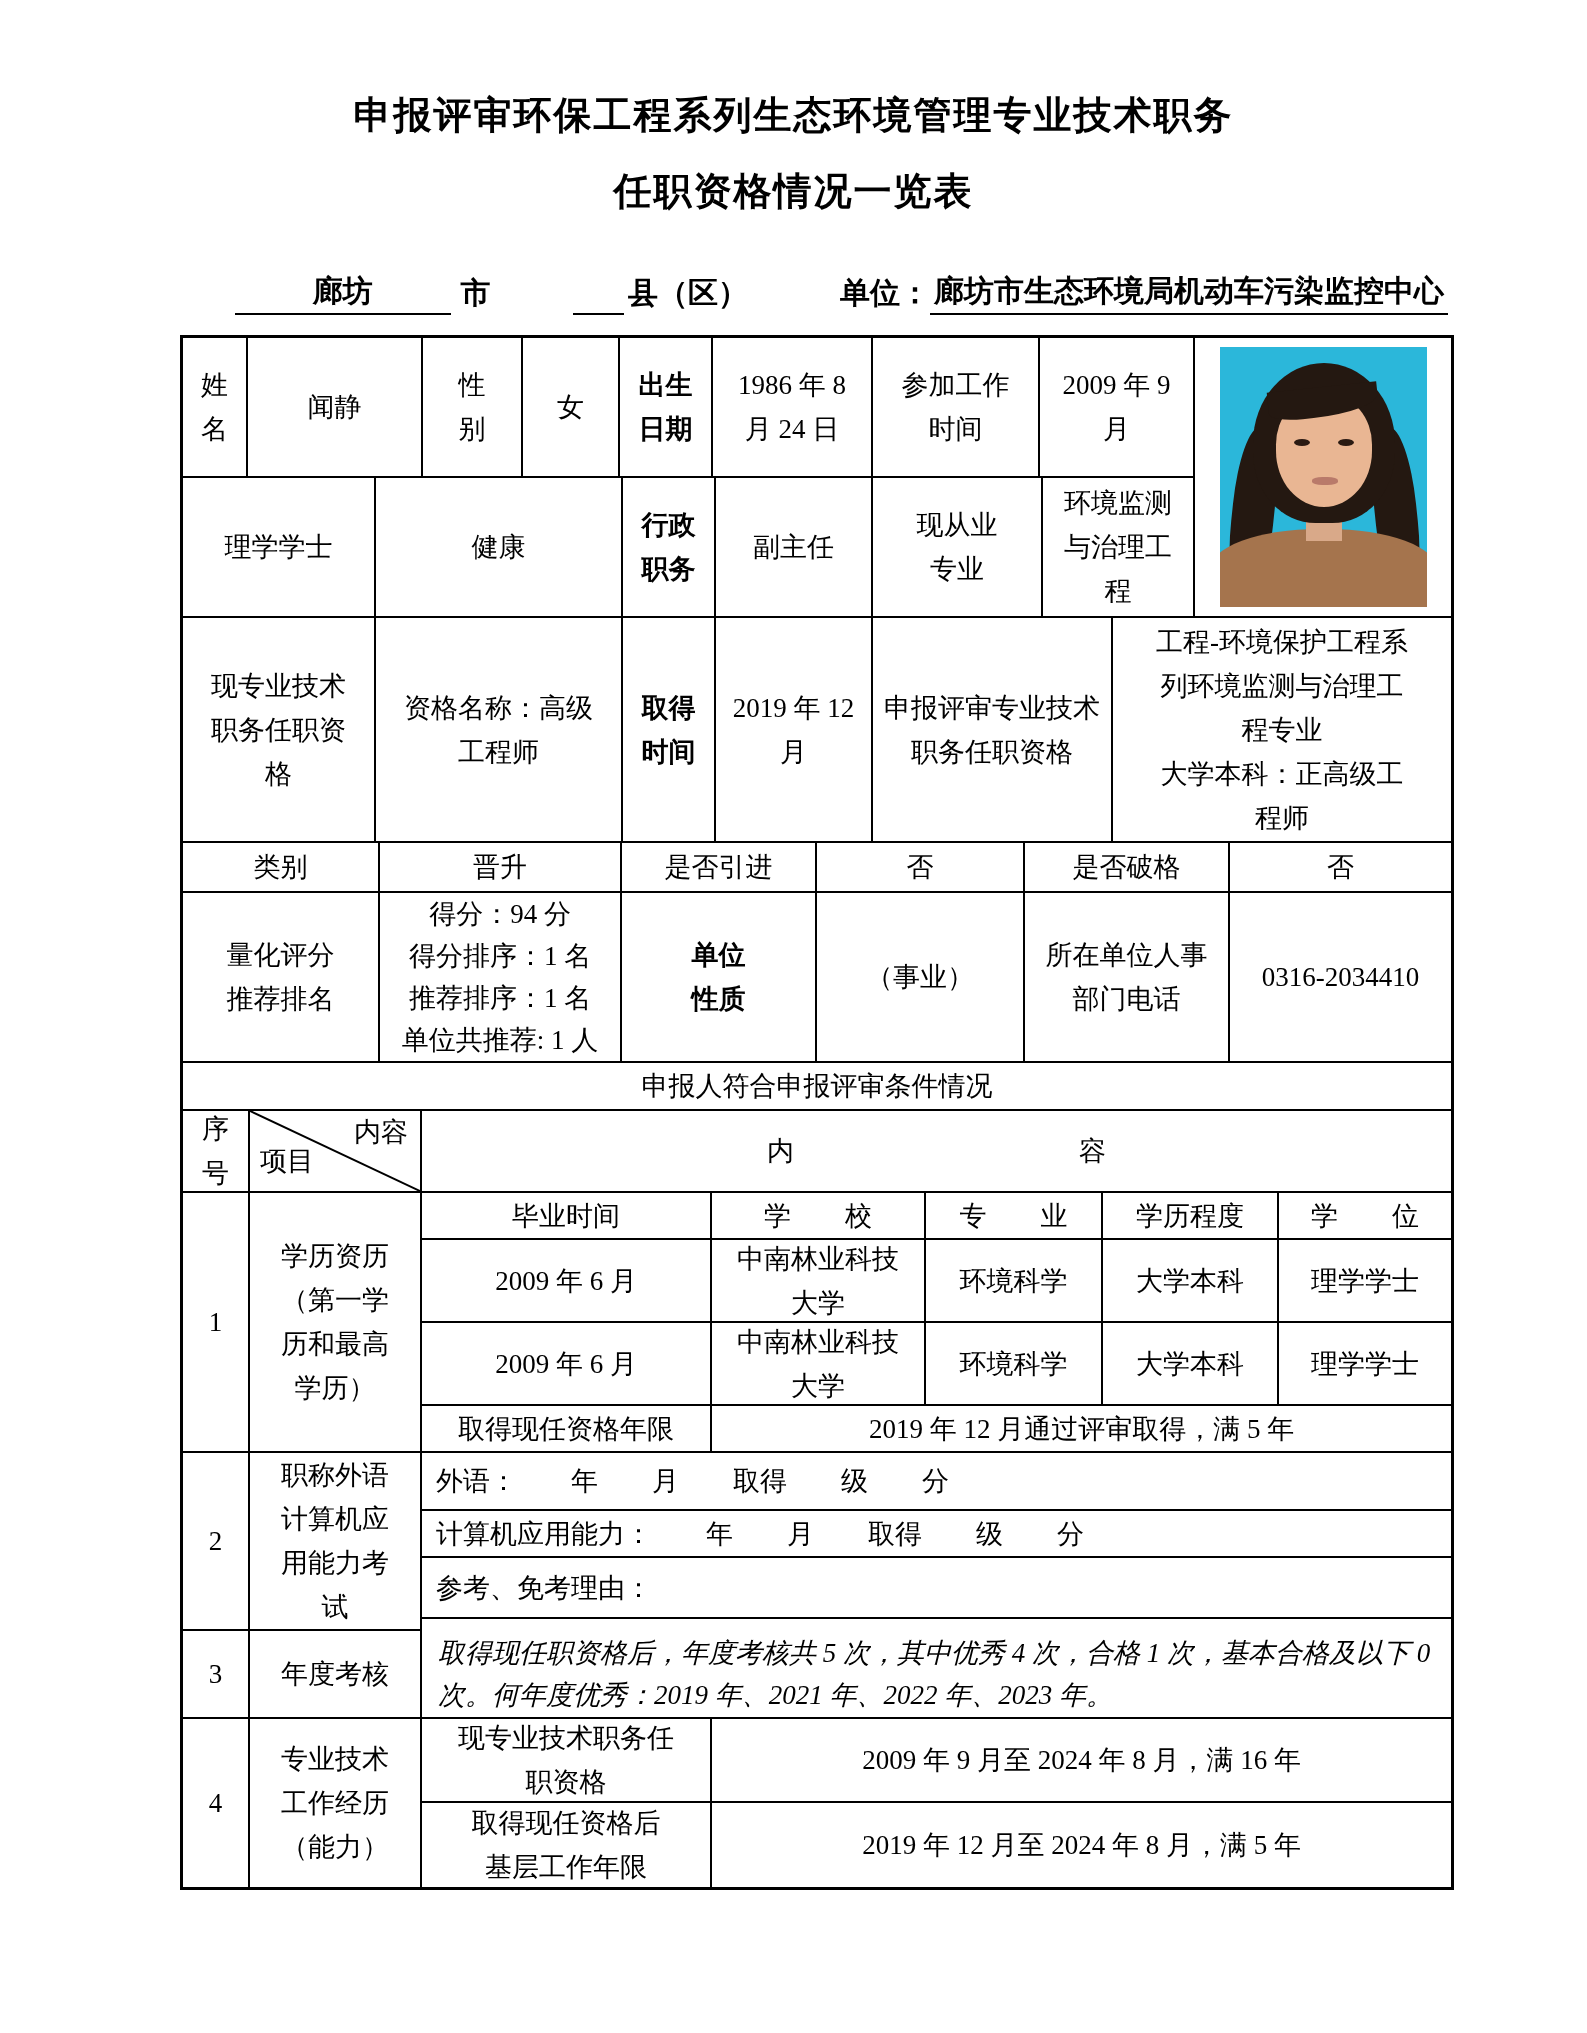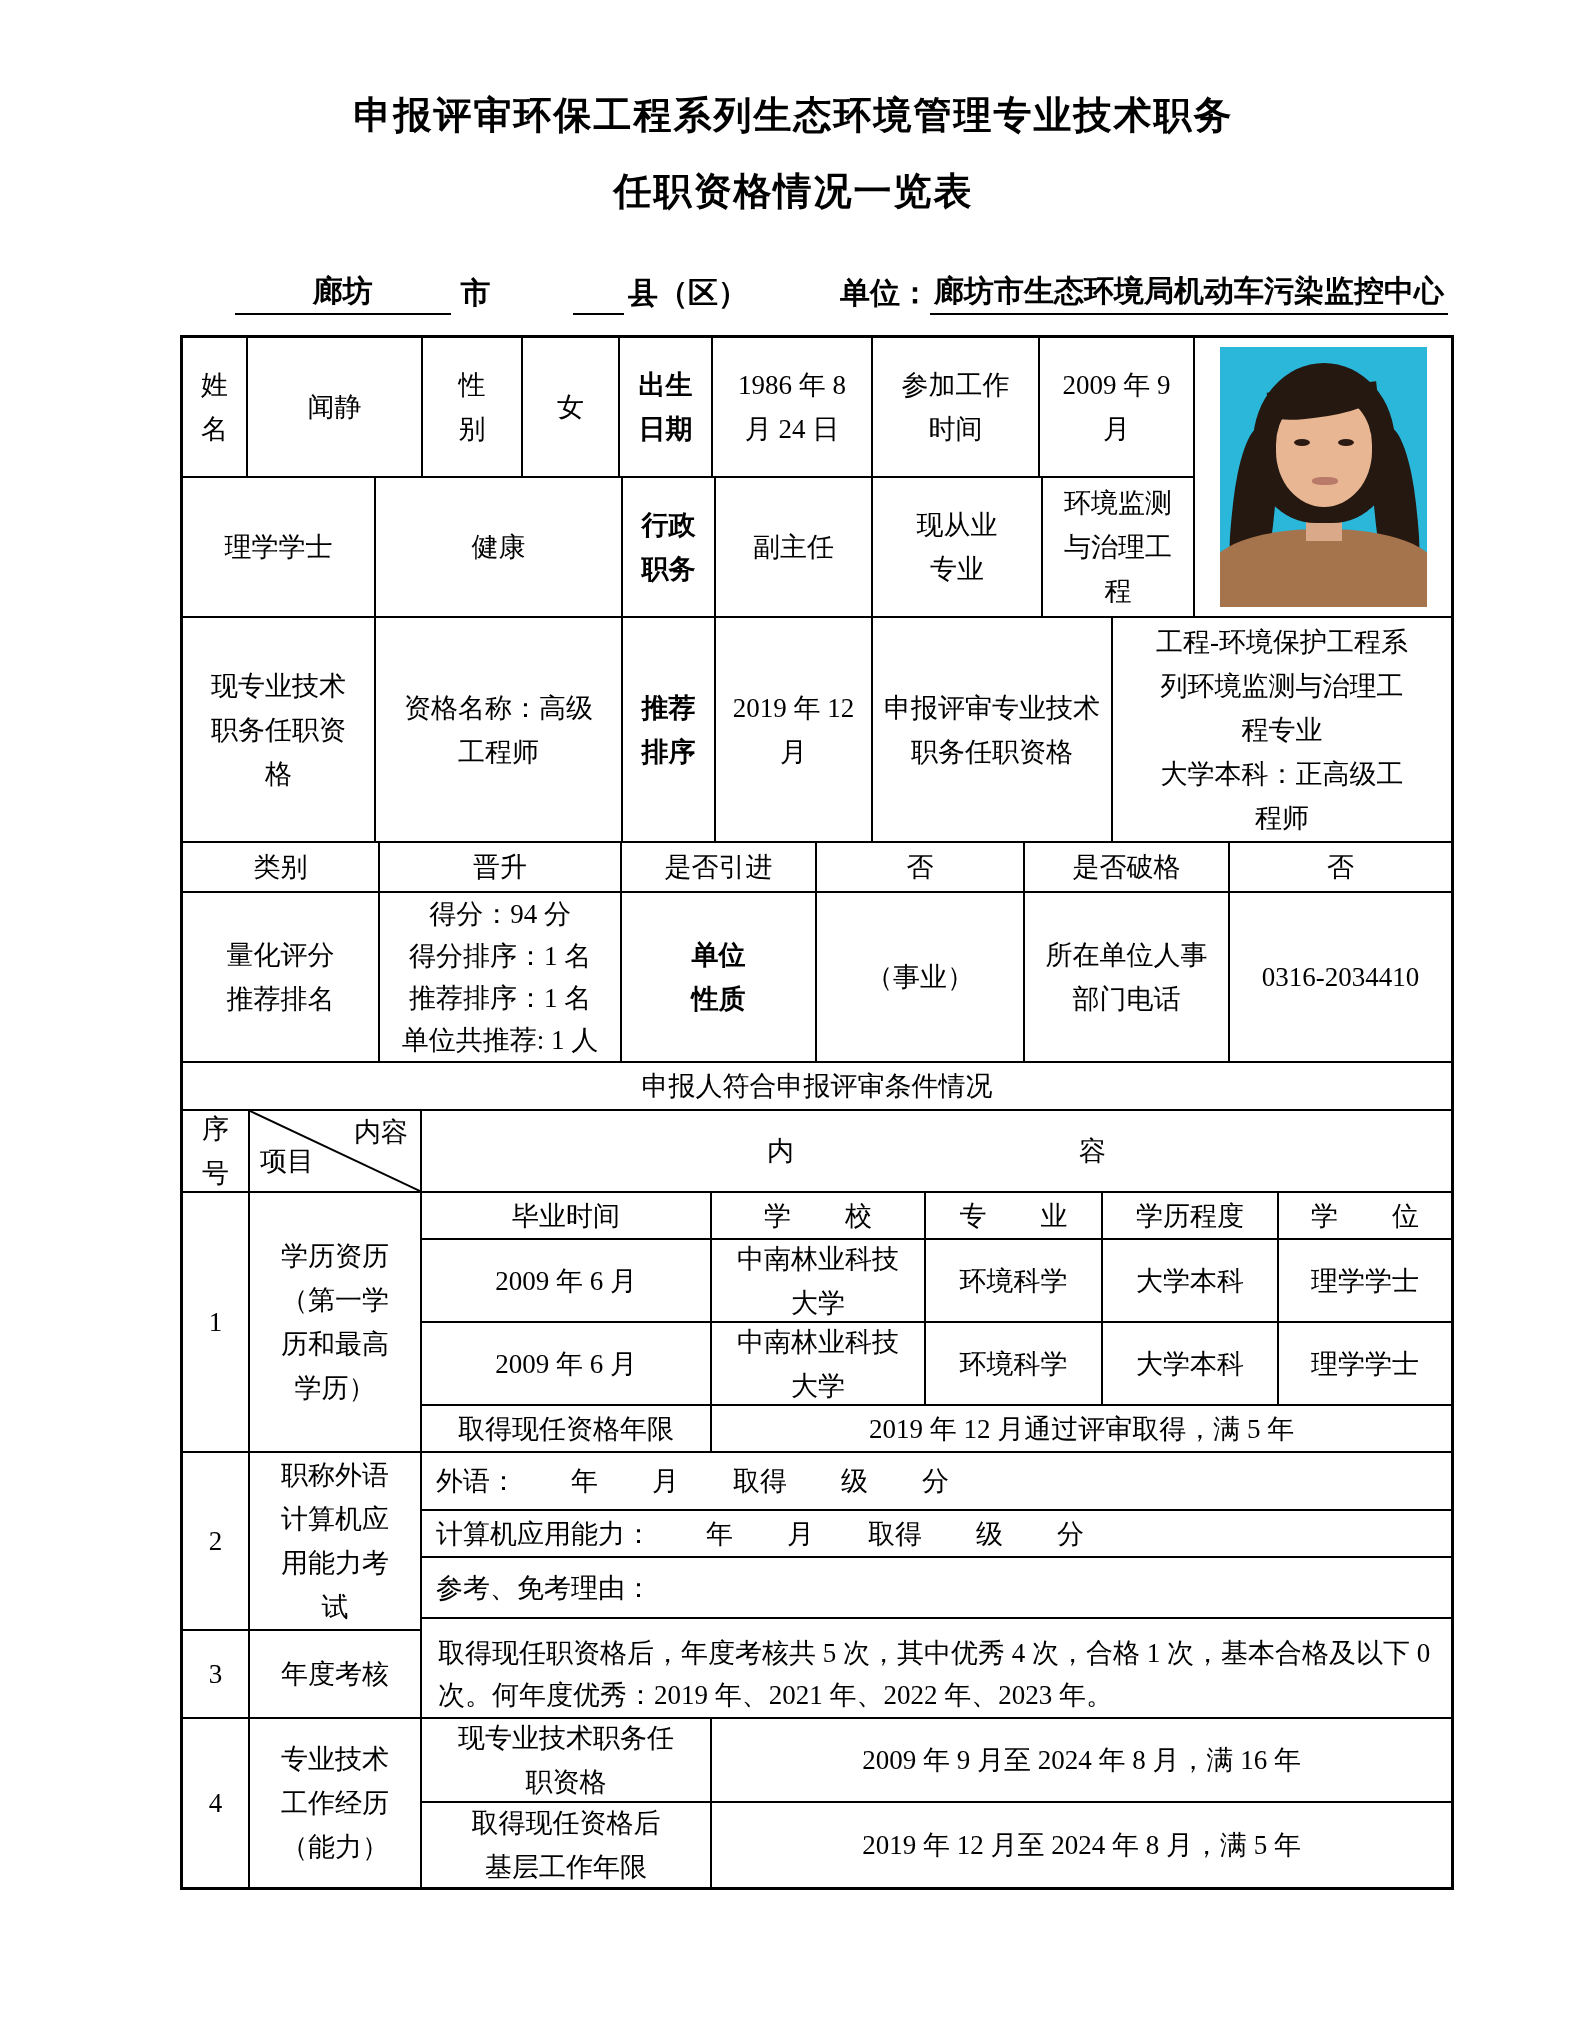--- a/index.html
+++ b/index.html
@@ -61,21 +61,21 @@
   .r7 { grid-template-columns: 67px 172px 1029px; height: 82px; }
 
   .sec { display: flex; }
   .secno { width: 67px; }
   .seclabel { width: 172px; }
   .secbody { flex: 1; display: flex; flex-direction: column; }
   .eh { grid-template-columns: 290px 214px 177px 176px 172px; height: 47px; }
   .ed { grid-template-columns: 290px 214px 177px 176px 172px; height: 83px; }
   .et { grid-template-columns: 290px 739px; height: 47px; }
   .s2a { height: 58px; } .s2b { height: 47px; } .s2c { height: 61px; }
-  .s3a { height: 88px; }
+  .s3a { height: 88px; font-style: italic; }
   .s4r { grid-template-columns: 290px 739px; height: 84px; }
 
   .left { align-items: flex-start; text-align: left; padding-left: 14px; }
 
   
   .w30{max-width:32px;} .w60{max-width:62px;font-weight:bold;} .w90{max-width:92px;}
   .w115{max-width:118px;} .w120{max-width:124px;} .w135{max-width:138px;}
   .w145{max-width:148px;} .w170{max-width:172px;} .w175{max-width:178px;}
   .w200{max-width:202px;} .w205{max-width:208px;} .w230{max-width:234px;}
   .w250{max-width:252px;}
@@ -217,21 +217,21 @@
     </div>
 
     <div class="row r3">
       <div class="c">
           <span class="w145">现专业技术职务任职资格</span>
         </div>
       <div class="c">
         <span class="w205 blk">资格名称：高级工程师</span>
       </div>
       <div class="c">
-          <span class="w60">推荐排序</span>
+          <span class="w60">取得时间</span>
         </div>
       <div class="c">
           <span class="w135">2019 年 12 月</span>
         </div>
       <div class="c">
           <span class="w230">申报评审专业技术职务任职资格</span>
         </div>
       <div class="c">
         <span class="w250 blk">工程-环境保护工程系列环境监测与治理工程专业</span>
         <span class="w250 blk">大学本科：正高级工程师</span>

